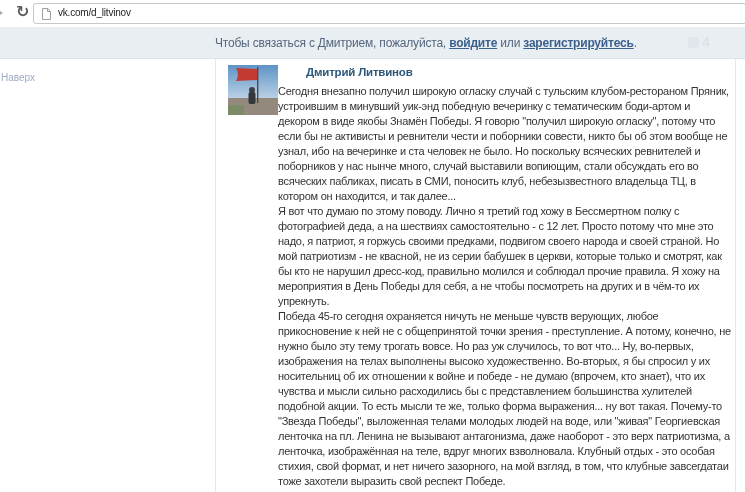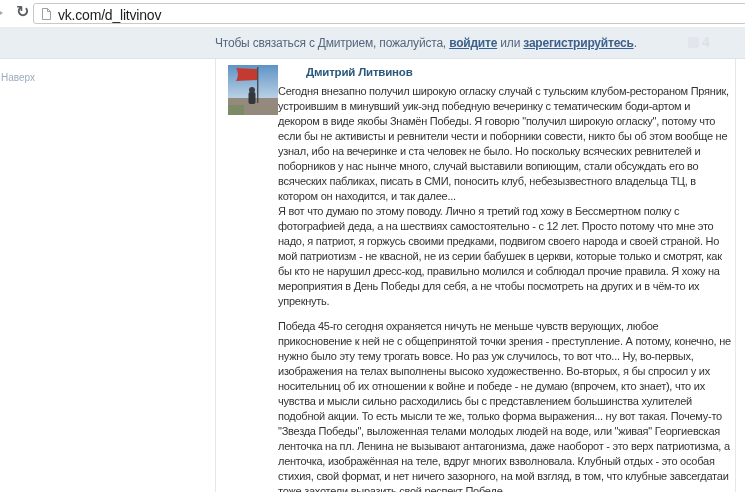--- a/index.html
+++ b/index.html
@@ -8,21 +8,21 @@
 
   
   .chrome { position: absolute; left: 0; top: 0; width: 745px; height: 27px; background: #fff; }
   .fwd-arrow { position: absolute; left: -6px; top: 7px; width: 0; height: 0;
     border-left: 9px solid #a9a9a9; border-top: 6px solid transparent; border-bottom: 6px solid transparent; }
   .reload { position: absolute; left: 16px; top: 2px; font-family: "DejaVu Sans", sans-serif;
     font-size: 16px; font-weight: bold; color: #5c5f62; cursor: pointer; }
   .url-box { position: absolute; left: 33px; top: 3px; width: 714px; height: 21px;
     background: #fff; border: 1px solid #c9c9c9; border-radius: 3px; }
   .doc-icon { position: absolute; left: 7px; top: 3px; }
-  .url-text { position: absolute; left: 24px; top: 3px; font-size: 14px; color: #1d1d1d; letter-spacing: -0.2px; }
+  .url-text { position: absolute; left: 24px; top: 3px; font-size: 10px; color: #1d1d1d; letter-spacing: -0.2px; }
 
   
   .vk-banner { position: absolute; left: 0; top: 27px; width: 745px; height: 32px;
     background: #e9eef3; border-bottom: 1px solid #dde3e9; }
   .vk-banner-inner { position: absolute; left: 215px; top: 0; width: 520px; height: 32px;
     line-height: 32px; text-align: left; font-size: 12px; color: #55677d; letter-spacing: -0.2px; }
   .vk-banner-inner a { color: #3c618c; font-weight: bold; text-decoration: underline; cursor: pointer; }
   .watermark { position: absolute; left: 688px; top: 7px; color: #dce1e8; font-size: 14px;
     font-weight: bold; letter-spacing: 2px; }
   .watermark .wm-box { display: inline-block; width: 11px; height: 11px; background: #e2e6ec;
@@ -34,21 +34,21 @@
   .col-border.right { left: 735px; }
 
   .back-top { position: absolute; left: 1px; top: 72px; font-size: 10px; color: #9cabc0; cursor: pointer; }
 
   
   .avatar { position: absolute; left: 228px; top: 65px; width: 50px; height: 50px; cursor: pointer; }
   .author { position: absolute; left: 278px; top: 66px; font-size: 11.5px; font-weight: bold;
     color: #2b587a; letter-spacing: -0.2px; cursor: pointer; margin-left: 28px; }
   .post-text { position: absolute; left: 278px; top: 84px; width: 456px;
     font-size: 11px; line-height: 15px; color: #333; letter-spacing: -0.25px; }
-  .post-text .para { white-space: pre-line; margin-bottom: 10px; }
+  .post-text .para { white-space: pre-line; }
   .post-text .para:last-child { margin-bottom: 0; }
 </style>
 </head>
 <body>
 
 <div class="chrome">
   <div class="fwd-arrow"></div>
   <div class="reload">↻</div>
   <div class="url-box">
     <svg class="doc-icon" width="11" height="14" viewBox="0 0 11 14">

